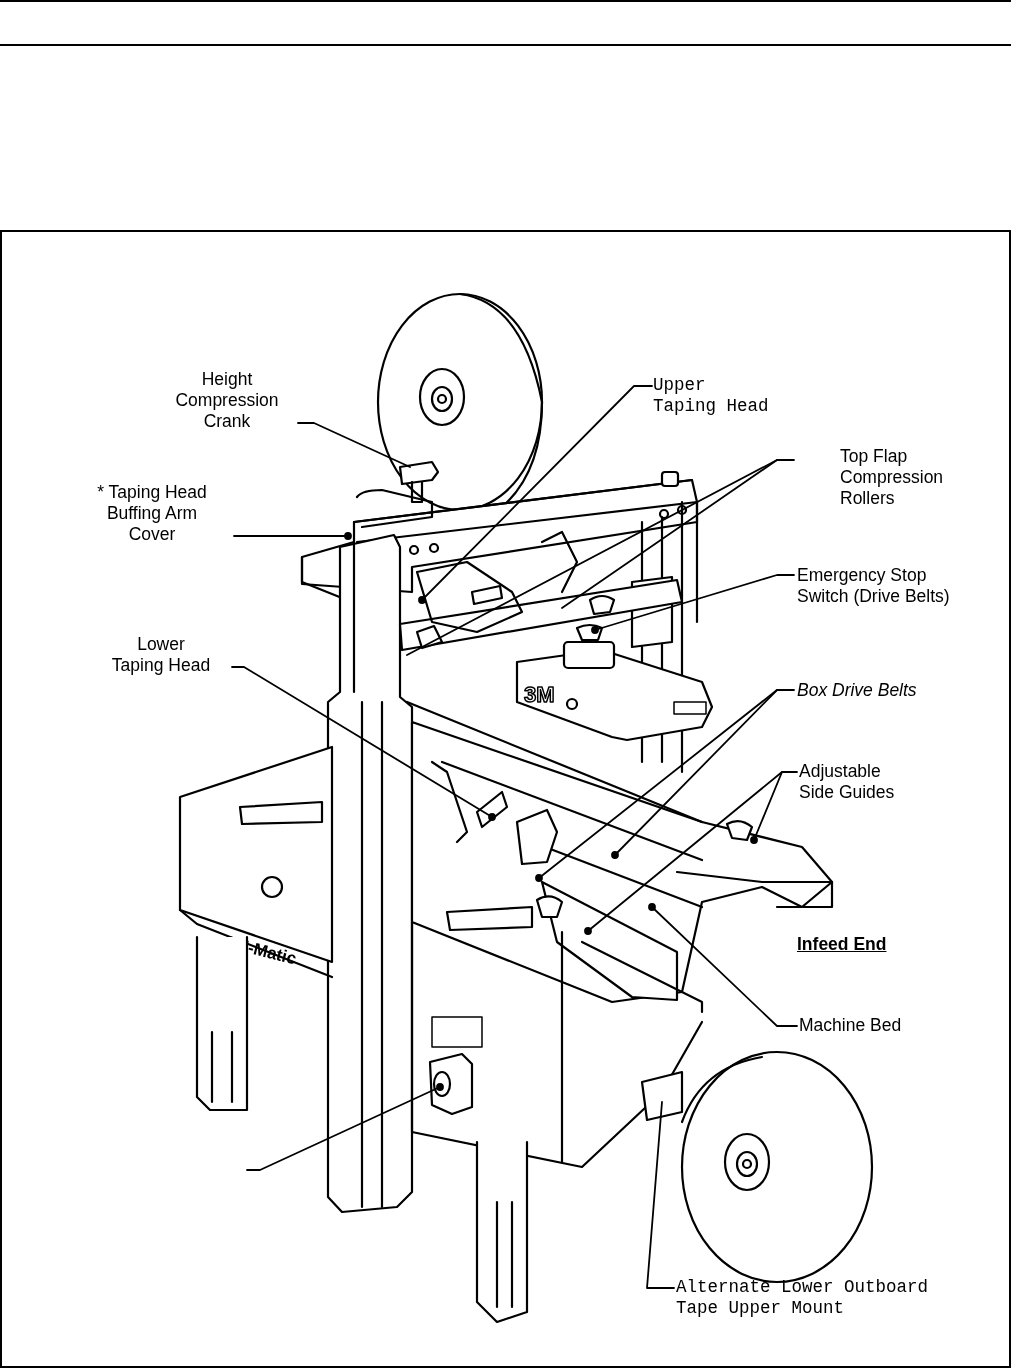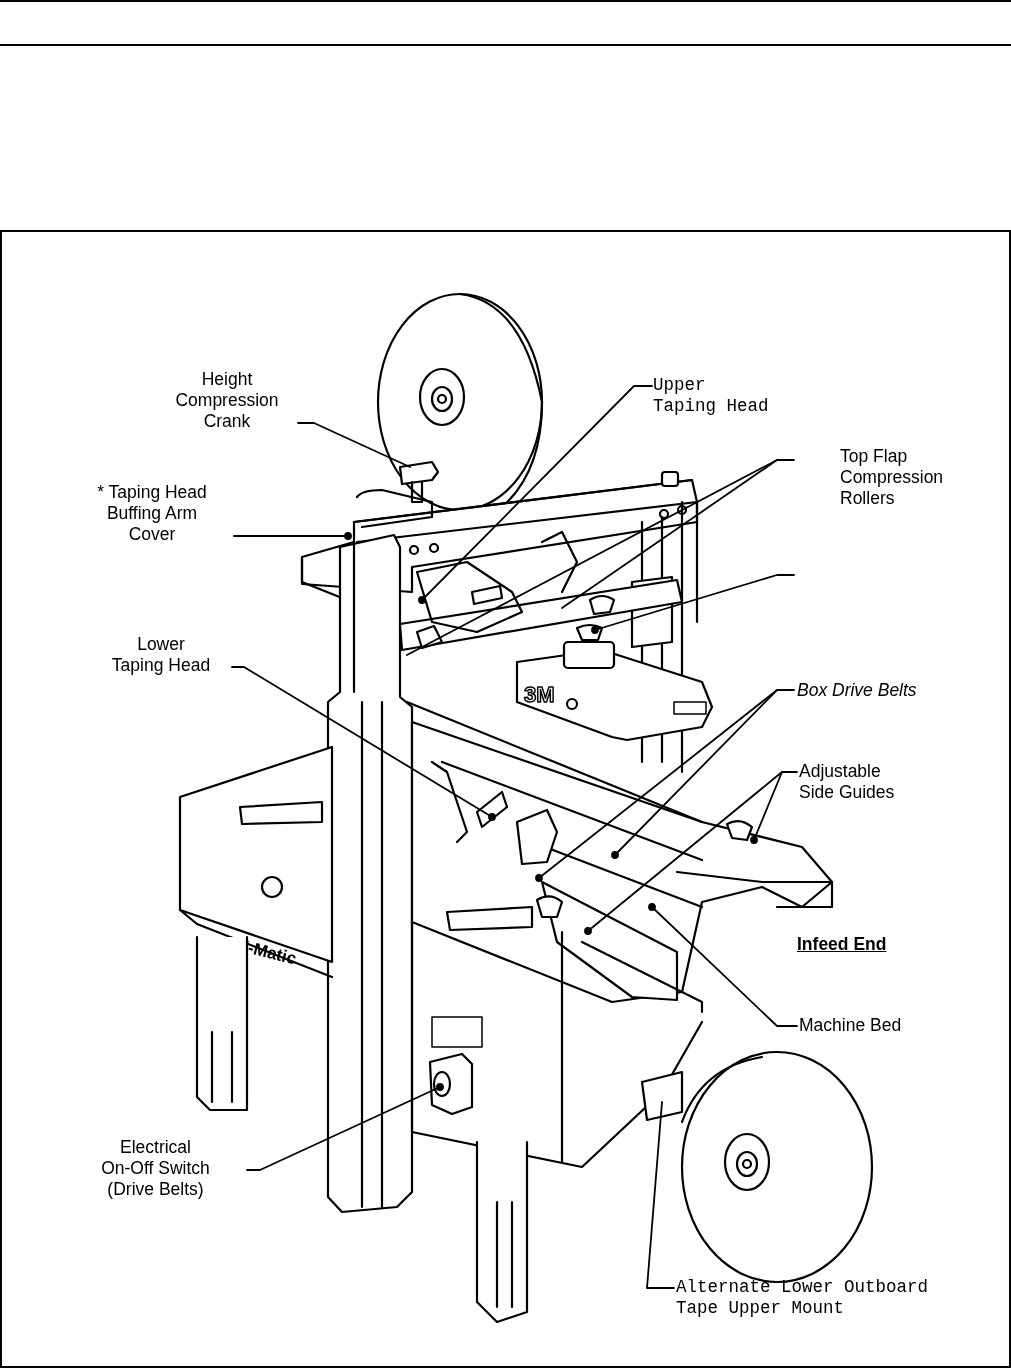--- a/index.html
+++ b/index.html
@@ -182,35 +182,34 @@
   </div>
   <div class="lbl" style="left:651px; top:143px;font-family:Liberation Mono, monospace;">
     <div>Upper</div>
     <div>Taping Head</div>
   </div>
   <div class="lbl" style="left:795px; top:214px;margin-left:43px;">
     <div>Top Flap</div>
     <div>Compression</div>
     <div>Rollers</div>
   </div>
+  <div class="lbl" style="left:795px; top:333px;">
+    <div>Emergency Stop</div>
+    <div>Switch (Drive Belts)</div>
+  </div>
   <div class="lbl" style="left:795px; top:448px;font-style:italic;">
     <div>Box Drive Belts</div>
   </div>
   <div class="lbl" style="left:797px; top:529px;">
     <div>Adjustable</div>
     <div>Side Guides</div>
   </div>
   <div class="lbl b" style="left:795px; top:702px;">
     <div>Infeed End</div>
   </div>
   <div class="lbl" style="left:797px; top:783px;">
     <div>Machine Bed</div>
   </div>
-  <div class="lbl r" style="left:80px; top:905px; width:147px;">
-    <div>Electrical</div>
-    <div>On-Off Switch</div>
-    <div>(Drive Belts)</div>
-  </div>
   <div class="lbl" style="left:674px; top:1045px;font-family:Liberation Mono, monospace;">
     <div>Alternate Lower Outboard</div>
     <div>Tape Upper Mount</div>
   </div>
 </div>
 
 </body></html>

